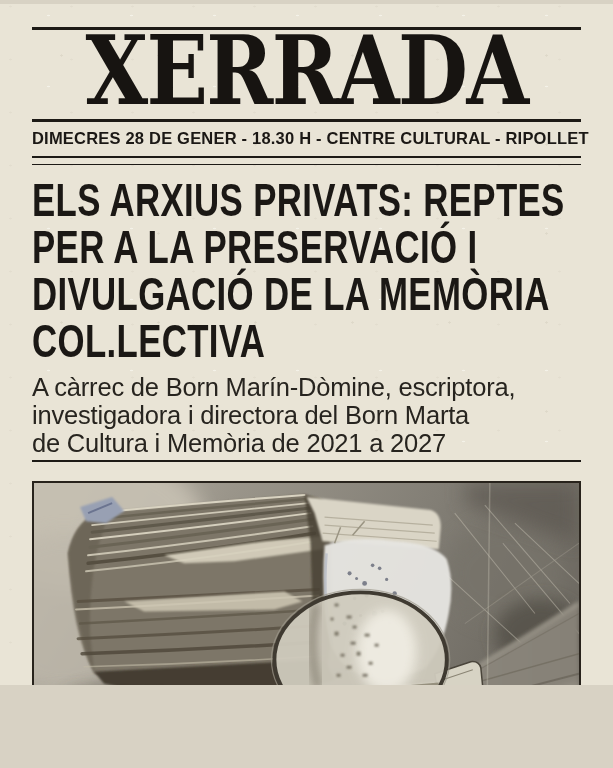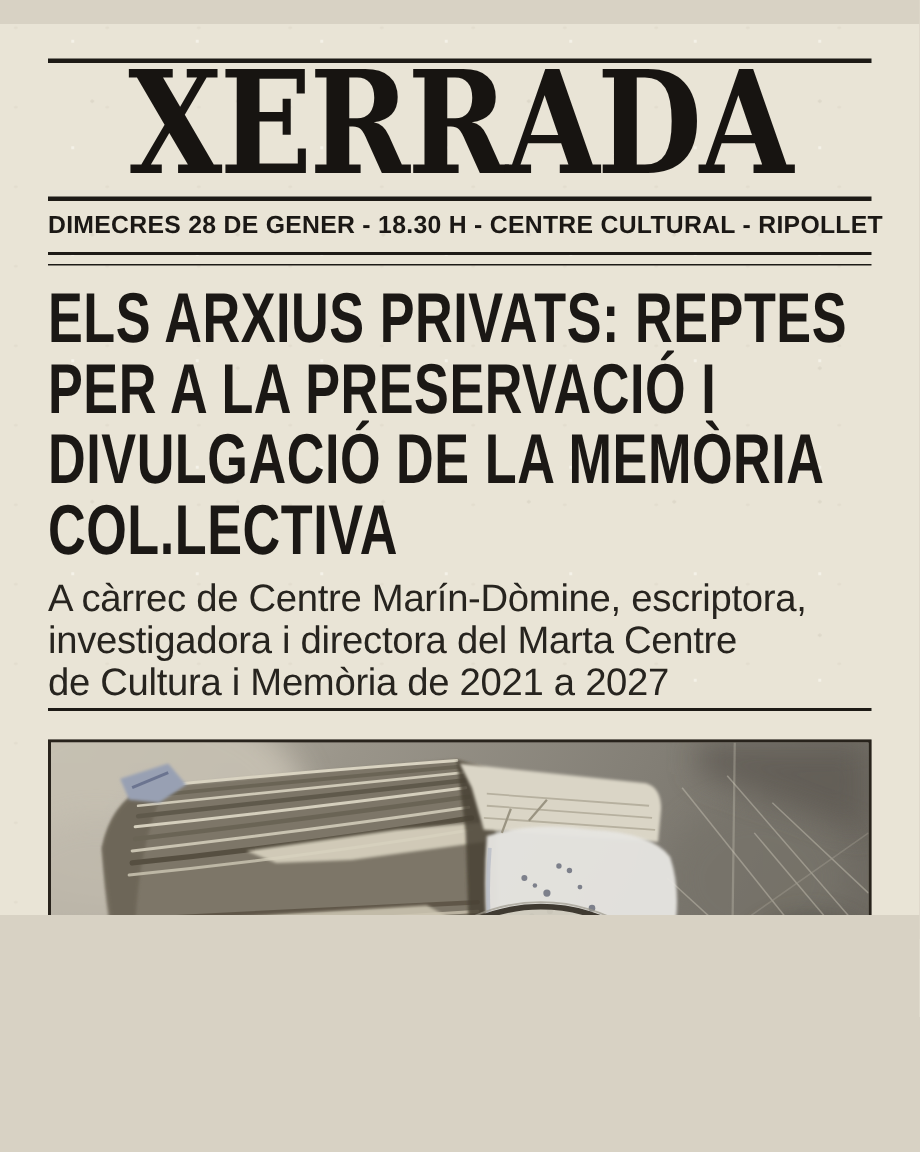--- a/index.html
+++ b/index.html
@@ -1,19 +1,19 @@
 <!DOCTYPE html>
 <html><head>
 <meta charset="utf-8">
 <style>
   html,body{margin:0;padding:0;background:#d8d2c4;}
   .page{
     position:relative;
-    width:613px;height:594px;
-    margin:16px auto;
+    width:613px;height:681px;
+    margin:4px auto;
     background:#e9e4d6;
     background-image:
       radial-gradient(rgba(120,110,90,.10) 1px, transparent 1.4px),
       radial-gradient(rgba(150,140,120,.08) 1px, transparent 1.3px),
       radial-gradient(rgba(255,255,250,.5) 1px, transparent 1.2px);
     background-size:97px 89px, 61px 53px, 83px 71px;
     background-position:13px 7px, 41px 29px, 7px 47px;
     overflow:hidden;
     font-family:"Liberation Sans","DejaVu Sans",sans-serif;
     color:#1c1916;
@@ -77,22 +77,22 @@
   <div class="rule rule-double-b"></div>
 
   <h2 class="headline">
     <span>ELS ARXIUS PRIVATS: REPTES</span>
     <span>PER A LA PRESERVACIÓ I</span>
     <span>DIVULGACIÓ DE LA MEMÒRIA</span>
     <span>COL.LECTIVA</span>
   </h2>
 
   <p class="speaker">
-    <span>A càrrec de Centre Marín-Dòmine, escriptora,</span>
-    <span>investigadora i directora del Marta Centre</span>
+    <span>A càrrec de Born Marín-Dòmine, escriptora,</span>
+    <span>investigadora i directora del Born Marta</span>
     <span>de Cultura i Memòria de 2021 a 2027</span>
   </p>
 
   <div class="rule rule-photo"></div>
 
   <figure class="photo" role="img" aria-label="Black-and-white photograph of an old tattered stack of books with a magnifying glass leaning against it on a weathered wooden table">
     <svg viewBox="0 0 544 245" preserveAspectRatio="none" aria-hidden="true">
       <defs>
         <filter id="b10" x="-40%" y="-40%" width="180%" height="180%">
             <feGaussianBlur stdDeviation="10"></feGaussianBlur>

